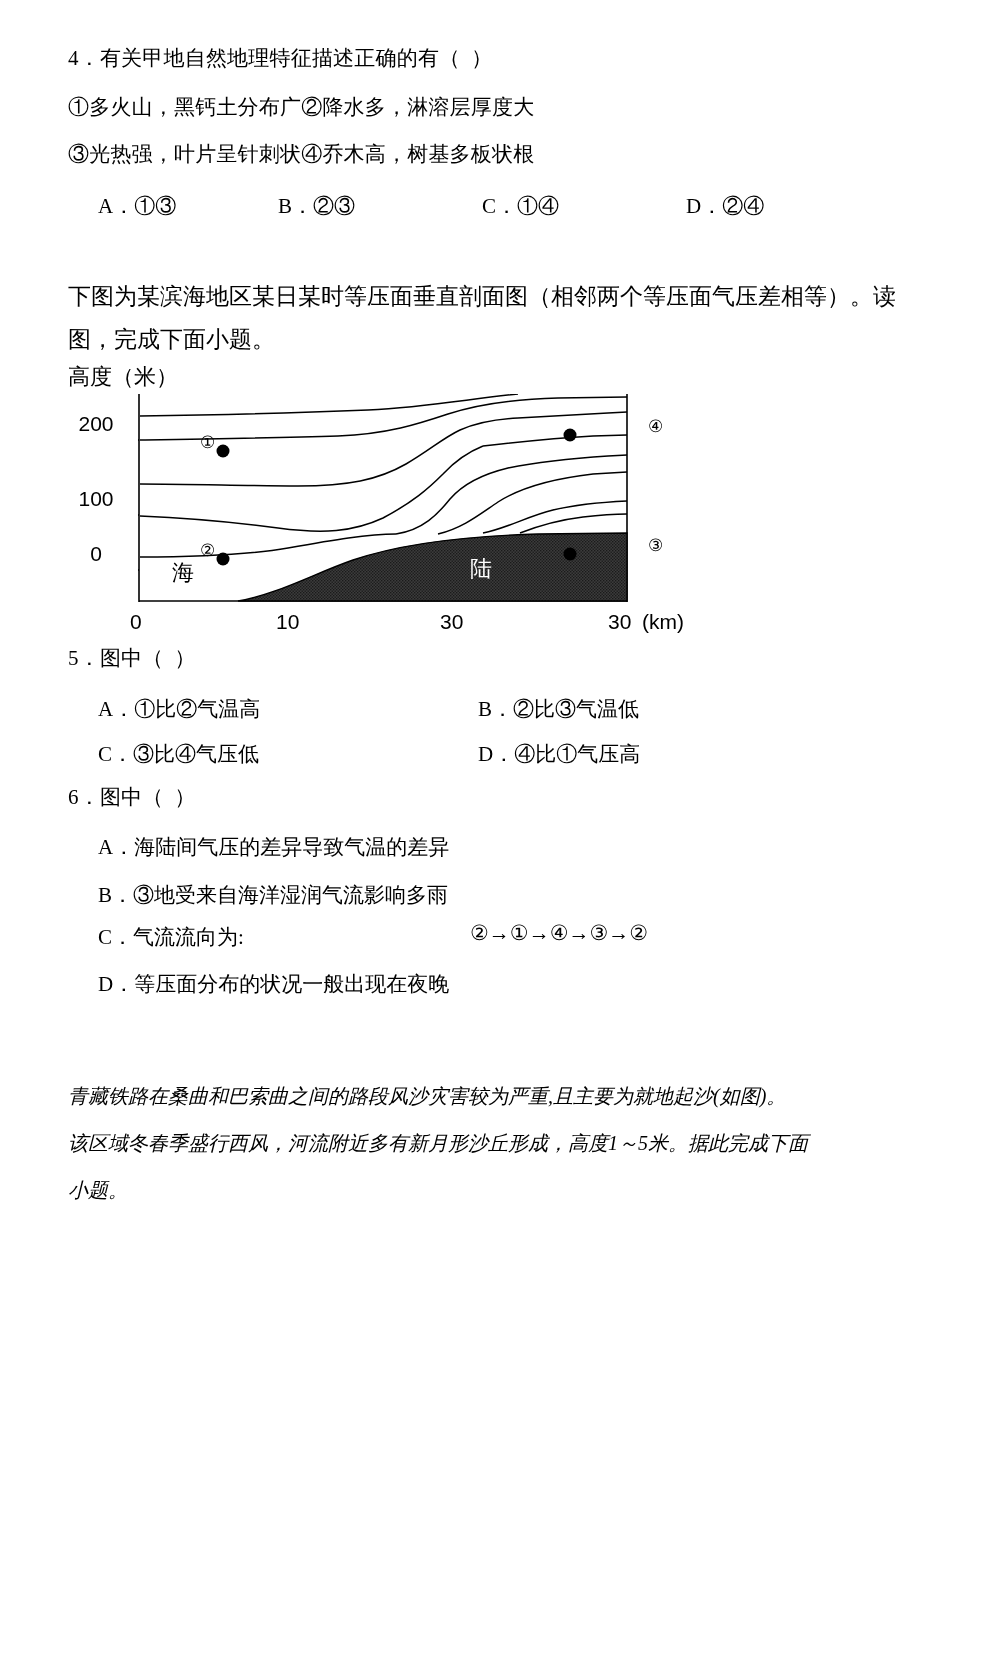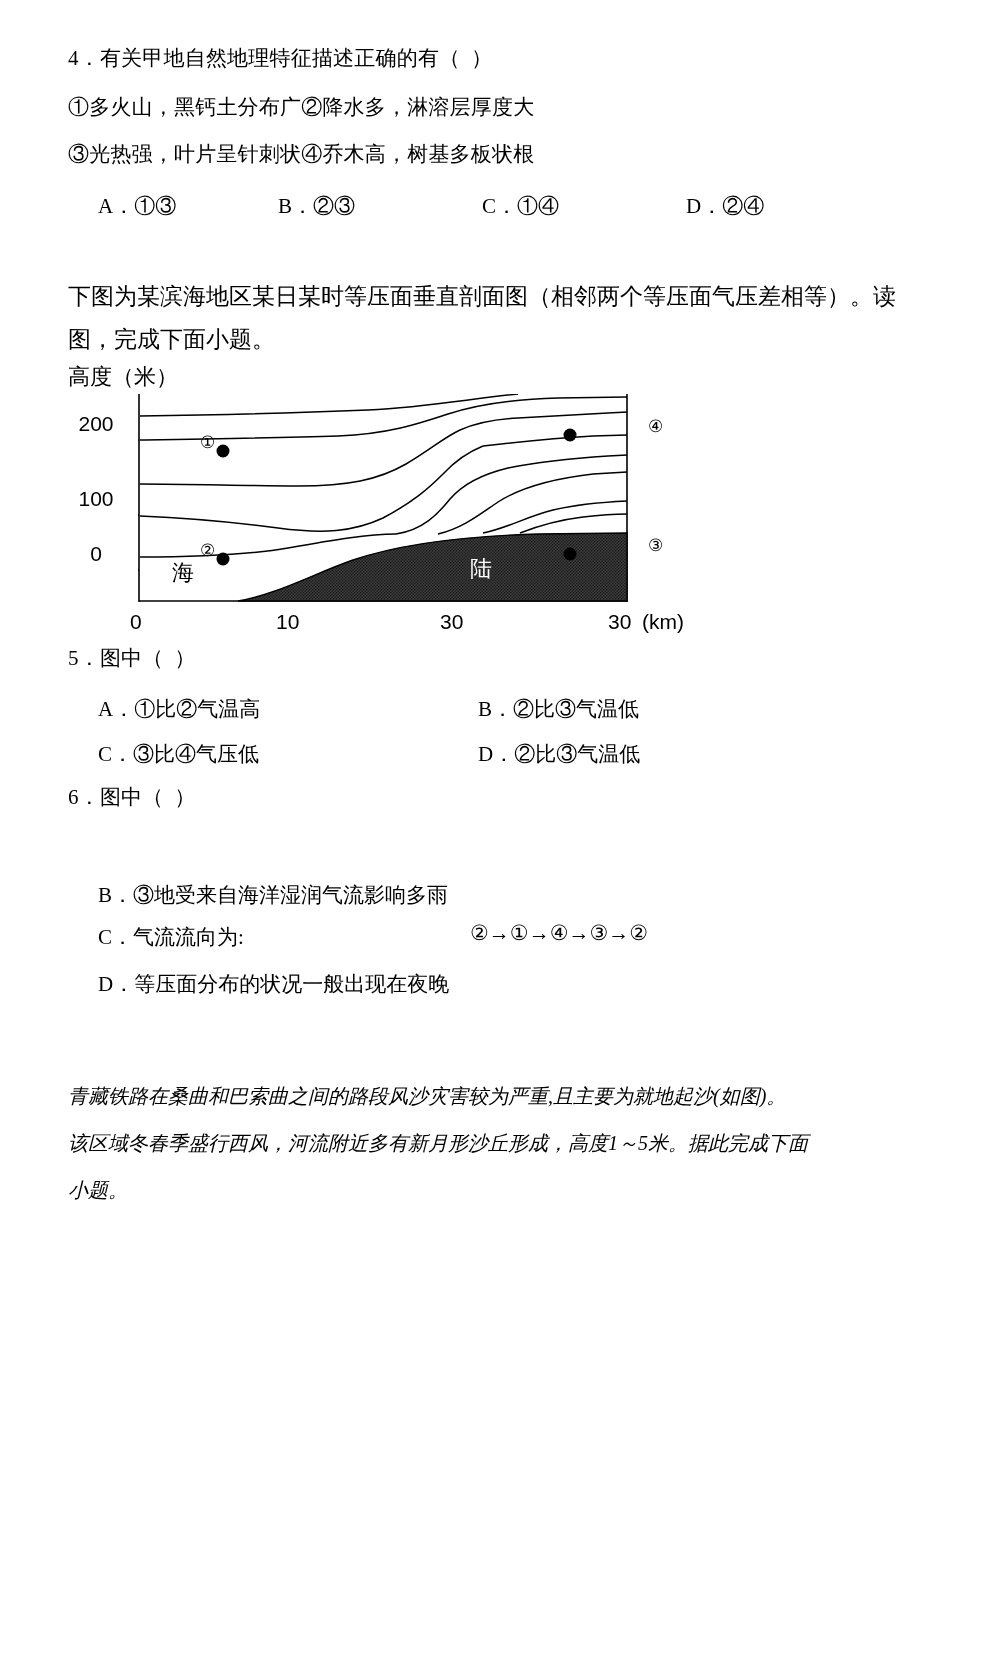--- a/index.html
+++ b/index.html
@@ -199,24 +199,25 @@
     <div class="xtick" style="left:380px; top:248px;">30</div>
     <div class="xtick" style="left:548px; top:248px;">30</div>
     <div class="xtick" style="left:582px; top:248px;">(km)</div>
   </div>
 
   <div class="qline" style="left:68px; top:648px;">5．图中（  ）</div>
 
   <div class="opt" style="left:98px; top:695px;">A．①比②气温高</div>
   <div class="opt" style="left:478px; top:695px;">B．②比③气温低</div>
   <div class="opt" style="left:98px; top:740px;">C．③比④气压低</div>
-  <div class="opt" style="left:478px; top:740px;">D．②比③气温低</div>
+  <div class="opt" style="left:478px; top:740px;">D．④比①气压高</div>
 
   <div class="qline" style="left:68px; top:787px;">6．图中（  ）</div>
 
+  <div class="opt" style="left:98px; top:833px;">A．海陆间气压的差异导致气温的差异</div>
   <div class="opt" style="left:98px; top:881px;">B．③地受来自海洋湿润气流影响多雨</div>
   <div class="opt" style="left:98px; top:923px;">C．气流流向为:</div>
   <div class="opt" style="left:470px; top:921px;">②→①→④→③→②</div>
   <div class="opt" style="left:98px; top:970px;">D．等压面分布的状况一般出现在夜晚</div>
 
   <div class="para-kai" style="left:68px; top:1086px;">青藏铁路在桑曲和巴索曲之间的路段风沙灾害较为严重,且主要为就地起沙(如图)。</div>
   <div class="para-kai" style="left:68px; top:1133px;">该区域冬春季盛行西风，河流附近多有新月形沙丘形成，高度1～5米。据此完成下面</div>
   <div class="para-kai" style="left:68px; top:1180px;">小题。</div>
 
 </div>

